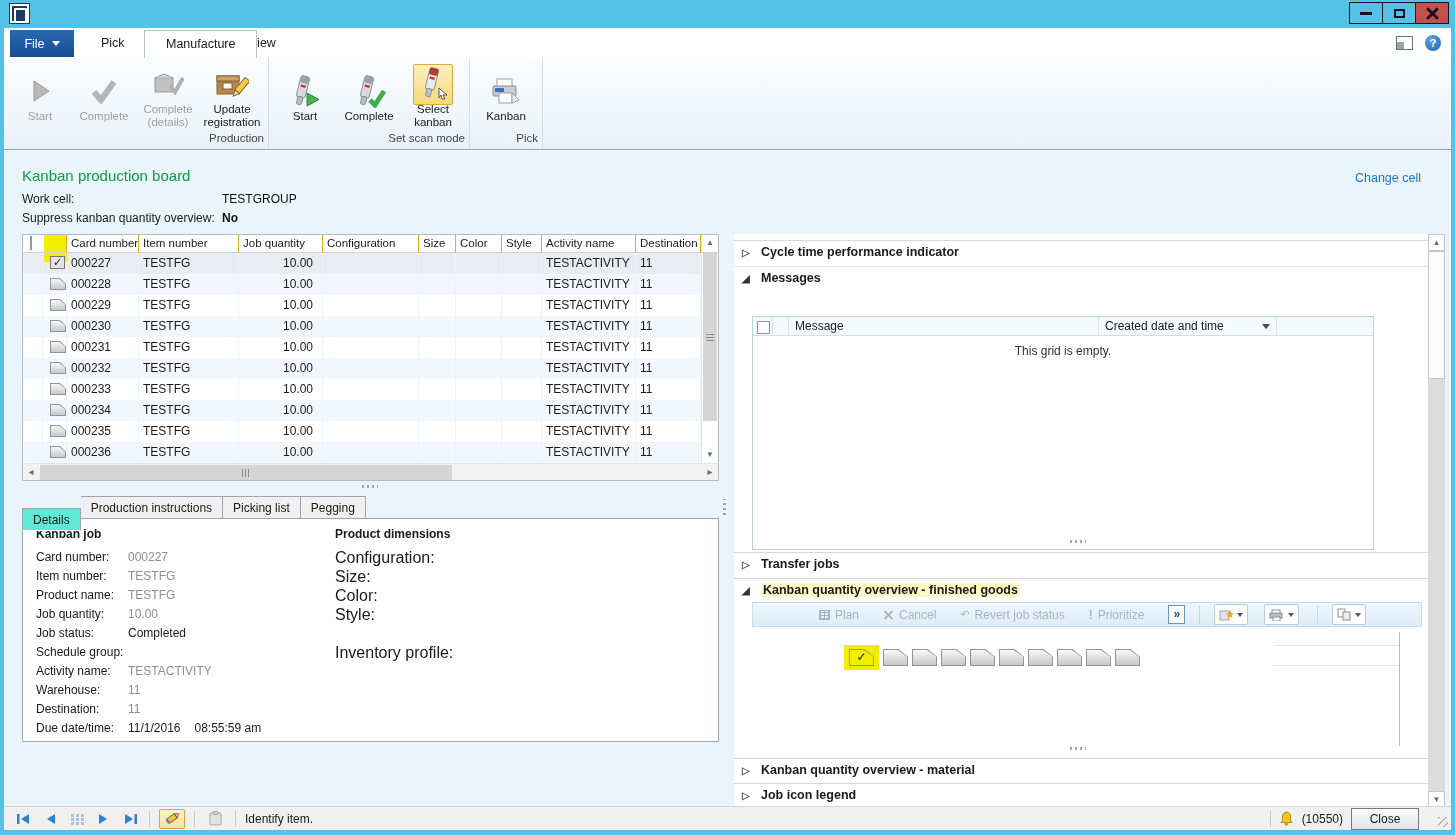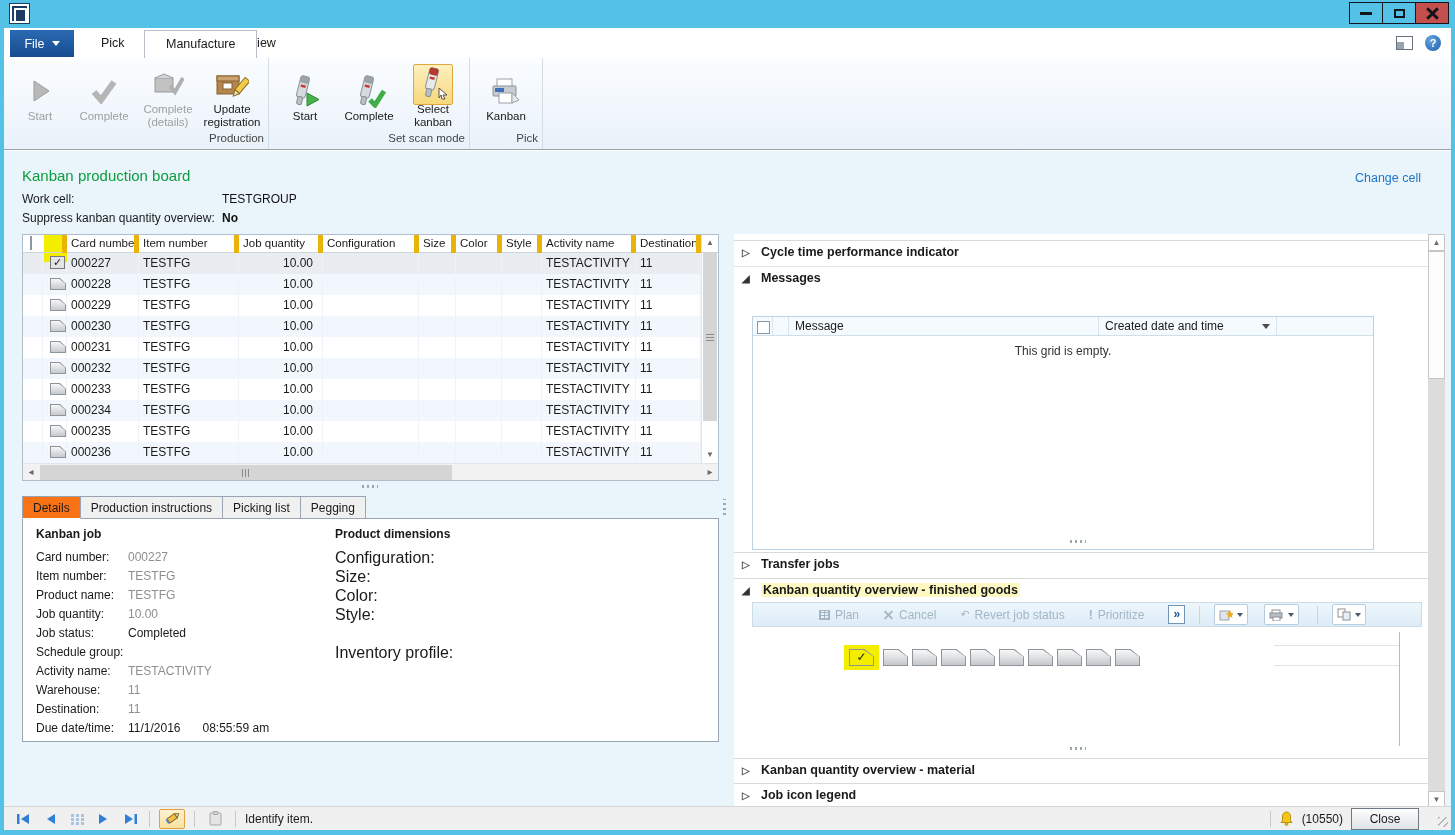--- a/index.html
+++ b/index.html
@@ -59,21 +59,21 @@
   .hdr-row { position:absolute; left:18px; display:grid; grid-template-columns:200px auto; font-size:12px; }
   .hdr-row .v { color:#111; }
   .hdr-row .v.b { font-weight:600; }
   .change-cell { position:absolute; right:30px; top:20px; color:#1e76c8; font-size:12.5px; cursor:pointer; }
 
   
   .grid-box { position:absolute; left:18px; top:83px; width:697px; height:247px; background:#fff;
               border:1px solid #aebfcb; }
   .gcols { display:grid; grid-template-columns:20px 24px 72px 100px 84px 96px 37px 46px 40px 94px 65px; }
   .ghead { height:18px; border-bottom:1px solid #c9d6df; align-items:center; position:relative; z-index:2; }
-  .ghead .gc { font-size:11.5px; padding-left:4px; border-right:5px solid #eab308; height:18px; line-height:17px;
+  .ghead .gc { font-size:11.5px; padding-left:4px; border-right:1px solid #eab308; height:18px; line-height:17px;
                overflow:hidden; white-space:nowrap; }
   .grow { height:21px; align-items:center; position:relative; }
   .grow.alt { background:#f1f7fc; }
   .grow.sel { background:#e9edf1; }
   .grow .gc { font-size:12px; padding-left:4px; height:21px; line-height:21px; border-right:1px solid #edf3f8;
               overflow:hidden; white-space:nowrap; }
   .gc.c4 { text-align:right; padding-right:9px; }
   .checkbox { width:13px; height:13px; border:1px solid #8a98a6; background:#fff; margin:2px 0 0 3px; }
   .yellow-colhl { position:absolute; left:21px; top:0; width:23px; height:27px; background:#f3ee00; z-index:1; }
   .card-icon { display:block; position:relative; width:16px; height:12px; margin:4px 0 0 3px;
@@ -96,31 +96,31 @@
           background:repeating-linear-gradient(90deg,#8a8a8a 0 1px,transparent 1px 3px); }
 
   .hdots { width:16px; height:3px; background:repeating-linear-gradient(90deg,#9aa8b2 0 2px,transparent 2px 5px); }
   .vdots { width:3px; height:16px; background:repeating-linear-gradient(0deg,#9aa8b2 0 2px,transparent 2px 5px); }
 
   
   .dtabs { position:absolute; left:18px; top:345px; display:flex; z-index:2; }
   .dtab { height:23px; line-height:22px; padding:0 10px; border:1px solid #9aa5b1; border-left:none;
           background:#f0f0f0; font-size:12px; }
   .dtab:first-child { border-left:1px solid #9aa5b1; }
-  .dtab.active { background:#f97316; border-bottom-color:#fff; }
+  .dtab.active { background:#5eead4; border-bottom-color:#fff;margin-top:12px; }
   .dpanel { position:absolute; left:18px; top:367px; width:697px; height:224px; background:#fff;
             border:1px solid #9aa5b1; }
   .dcol-h { font-weight:bold; font-size:12px; }
   .drow { display:grid; grid-template-columns:92px auto; height:19px; line-height:19px; font-size:12px; }
   .drow2 { height:19px; line-height:19px; font-size:16px; }
   .dval.muted { color:#8e8e8e; }
   .details-left { position:absolute; left:13px; top:8px; width:290px; }
   .details-right { position:absolute; left:312px; top:8px; width:240px; }
   .details-left .dcol-h, .details-right .dcol-h { margin-bottom:7px; }
-  .dval2 { margin-left:22px; }
+  .dval2 { margin-left:14px; }
 
   
   .rpane { position:absolute; left:730px; top:83px; width:711px; height:574px; background:#fff; }
   .sec-head { position:absolute; left:0; right:17px; height:23px; border-top:1px solid #d9d9d9;
               display:flex; align-items:center; gap:9px; padding-left:8px; font-weight:bold; font-size:12.5px;
               cursor:pointer; background:#fff; }
   .arr { font-size:10px; color:#555; width:10px; }
   .arr.col::before { content:"▷"; }
   .arr.exp::before { content:"◢"; color:#333; }
   .hl-text { background:#fef9c3; padding:0 2px; }

